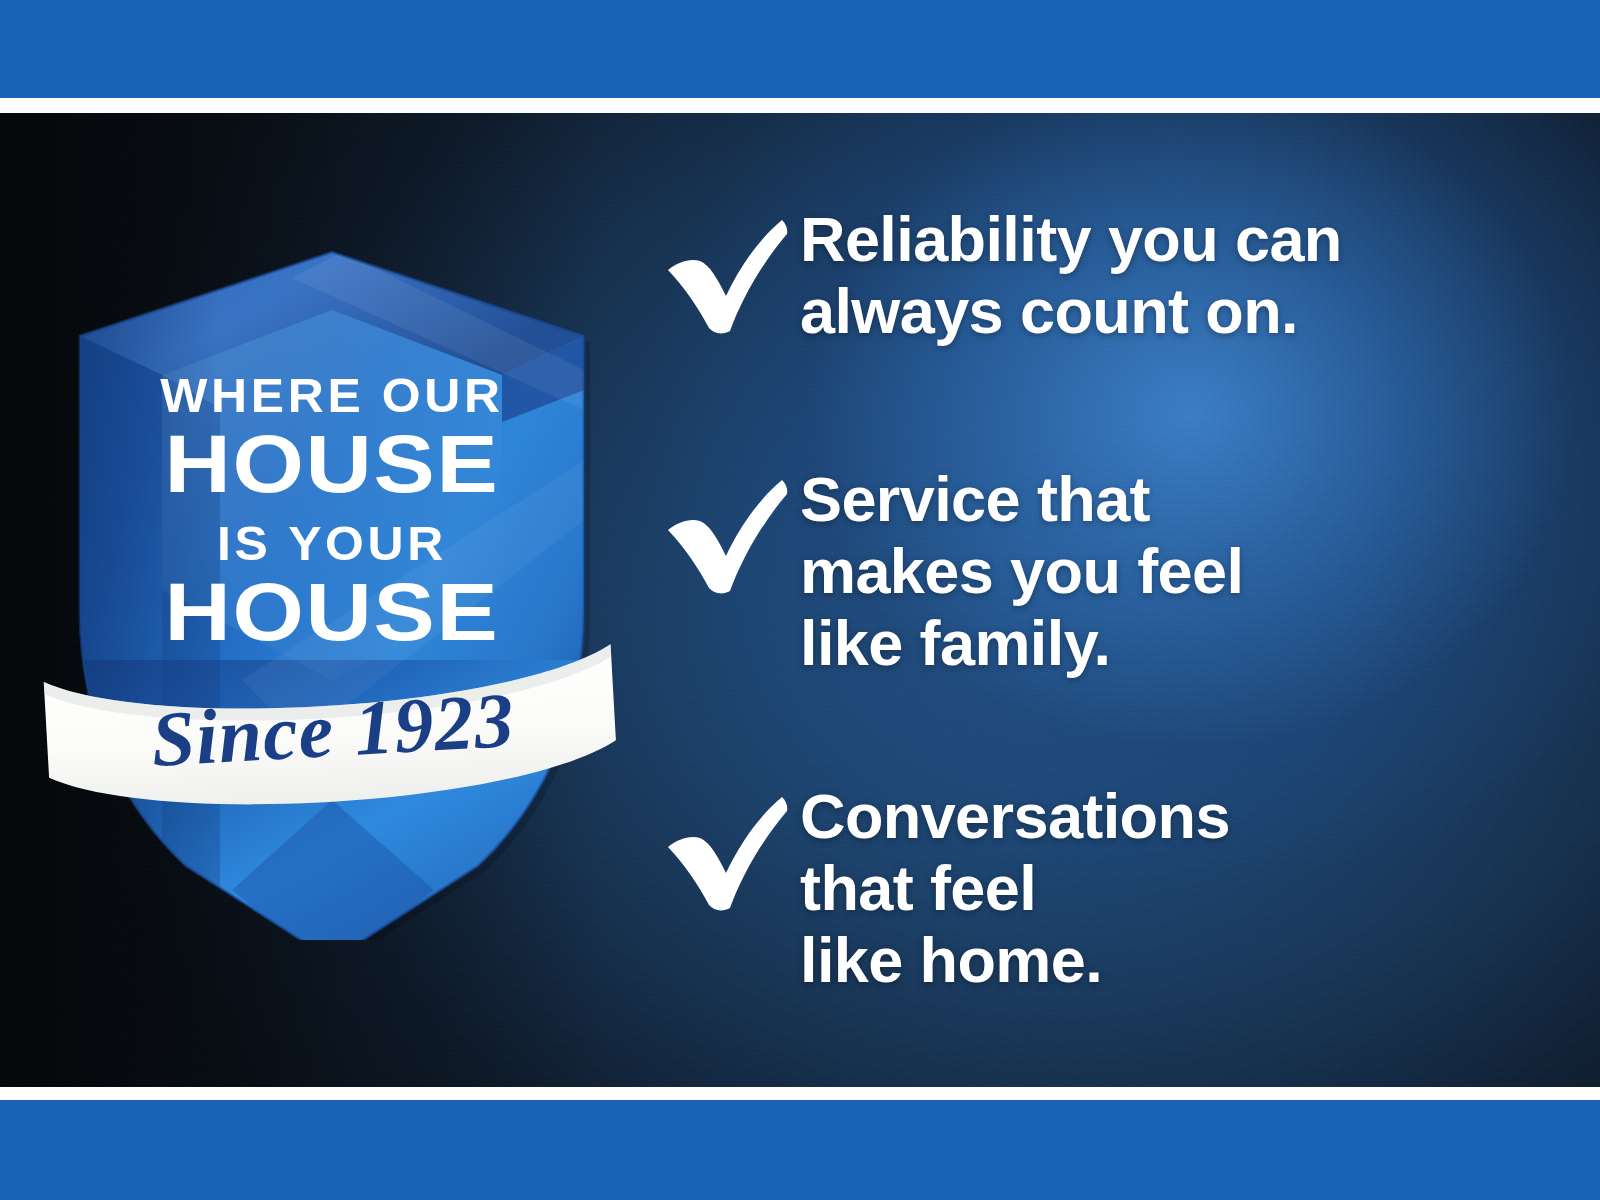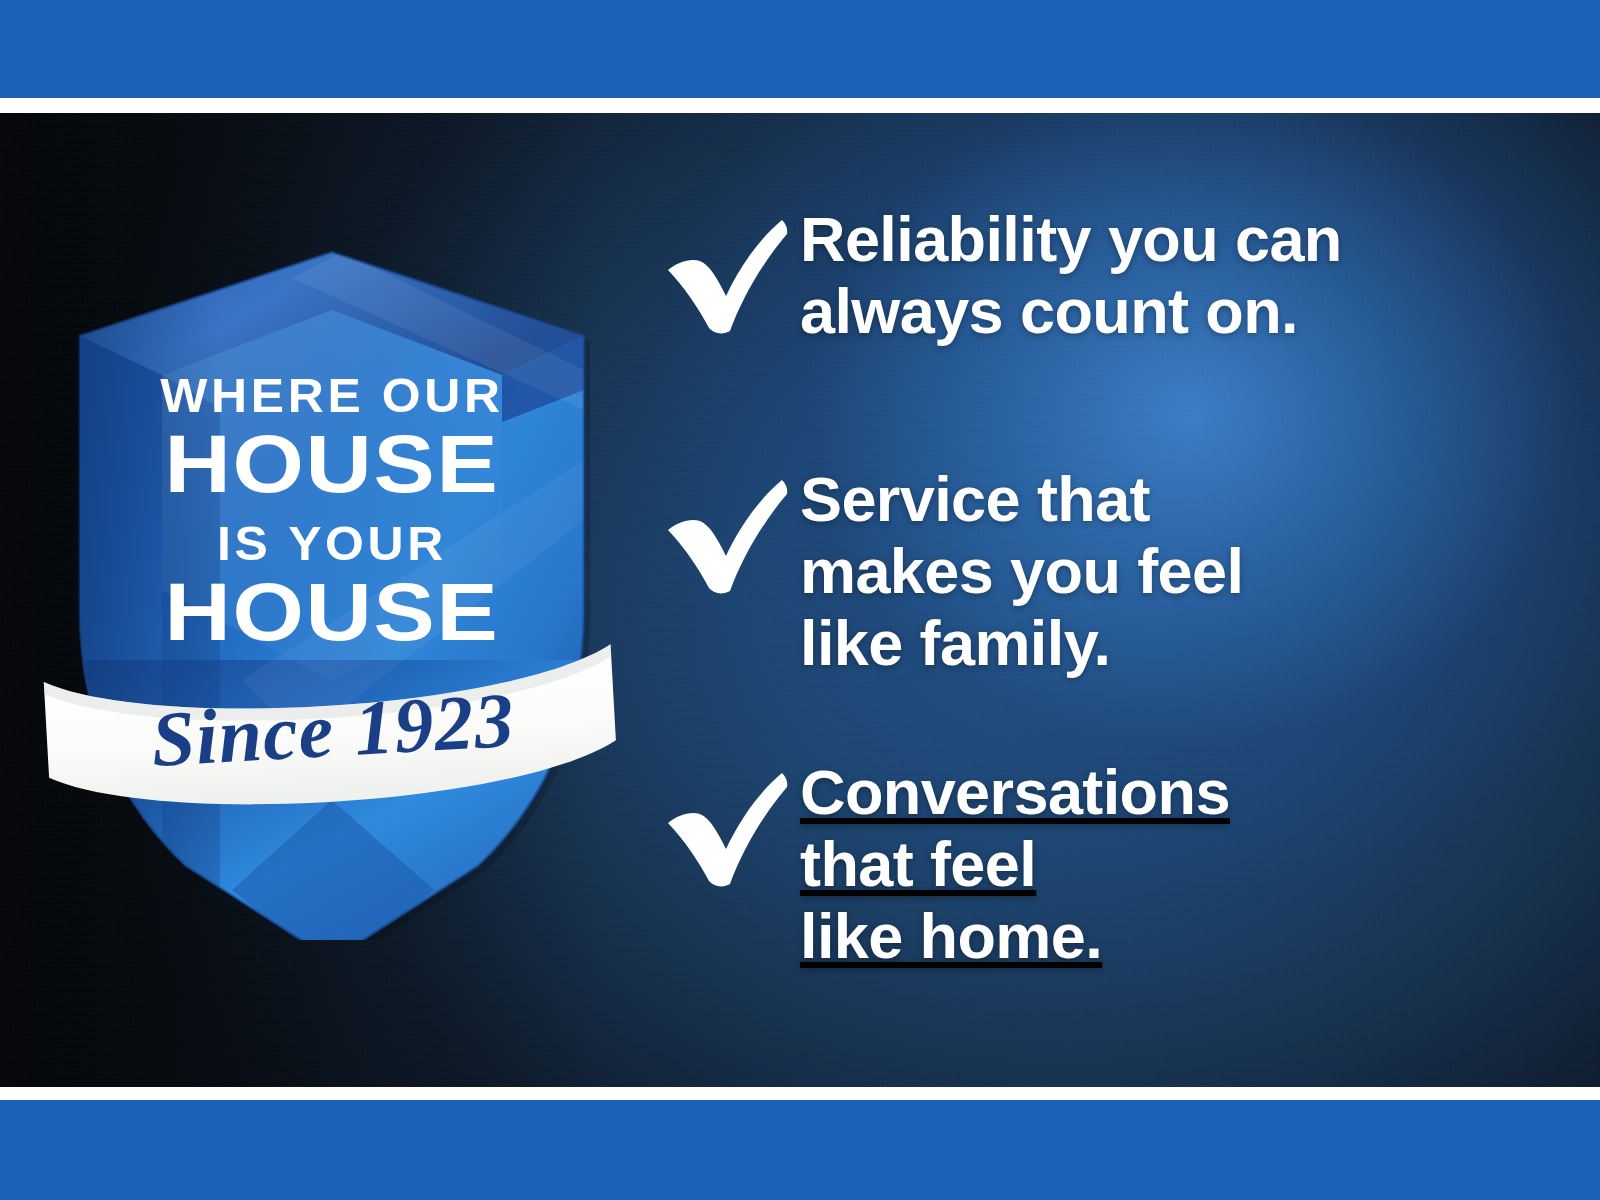--- a/index.html
+++ b/index.html
@@ -111,21 +111,21 @@
     z-index: 4;
   }
   .benefit {
     position: absolute;
     left: 0;
     display: flex;
     align-items: flex-start;
   }
   #benefit-0 { top: 95px; }
   #benefit-1 { top: 355px; }
-  #benefit-2 { top: 648px; text-decoration: underline; }
+  #benefit-2 { top: 672px; }
 
   .check-icon {
     width: 140px;
     flex: 0 0 140px;
     padding-top: 6px;
   }
   .check-icon svg { display: block; width: 130px; height: 125px; }
 
   .benefit-text {
     color: #ffffff;

